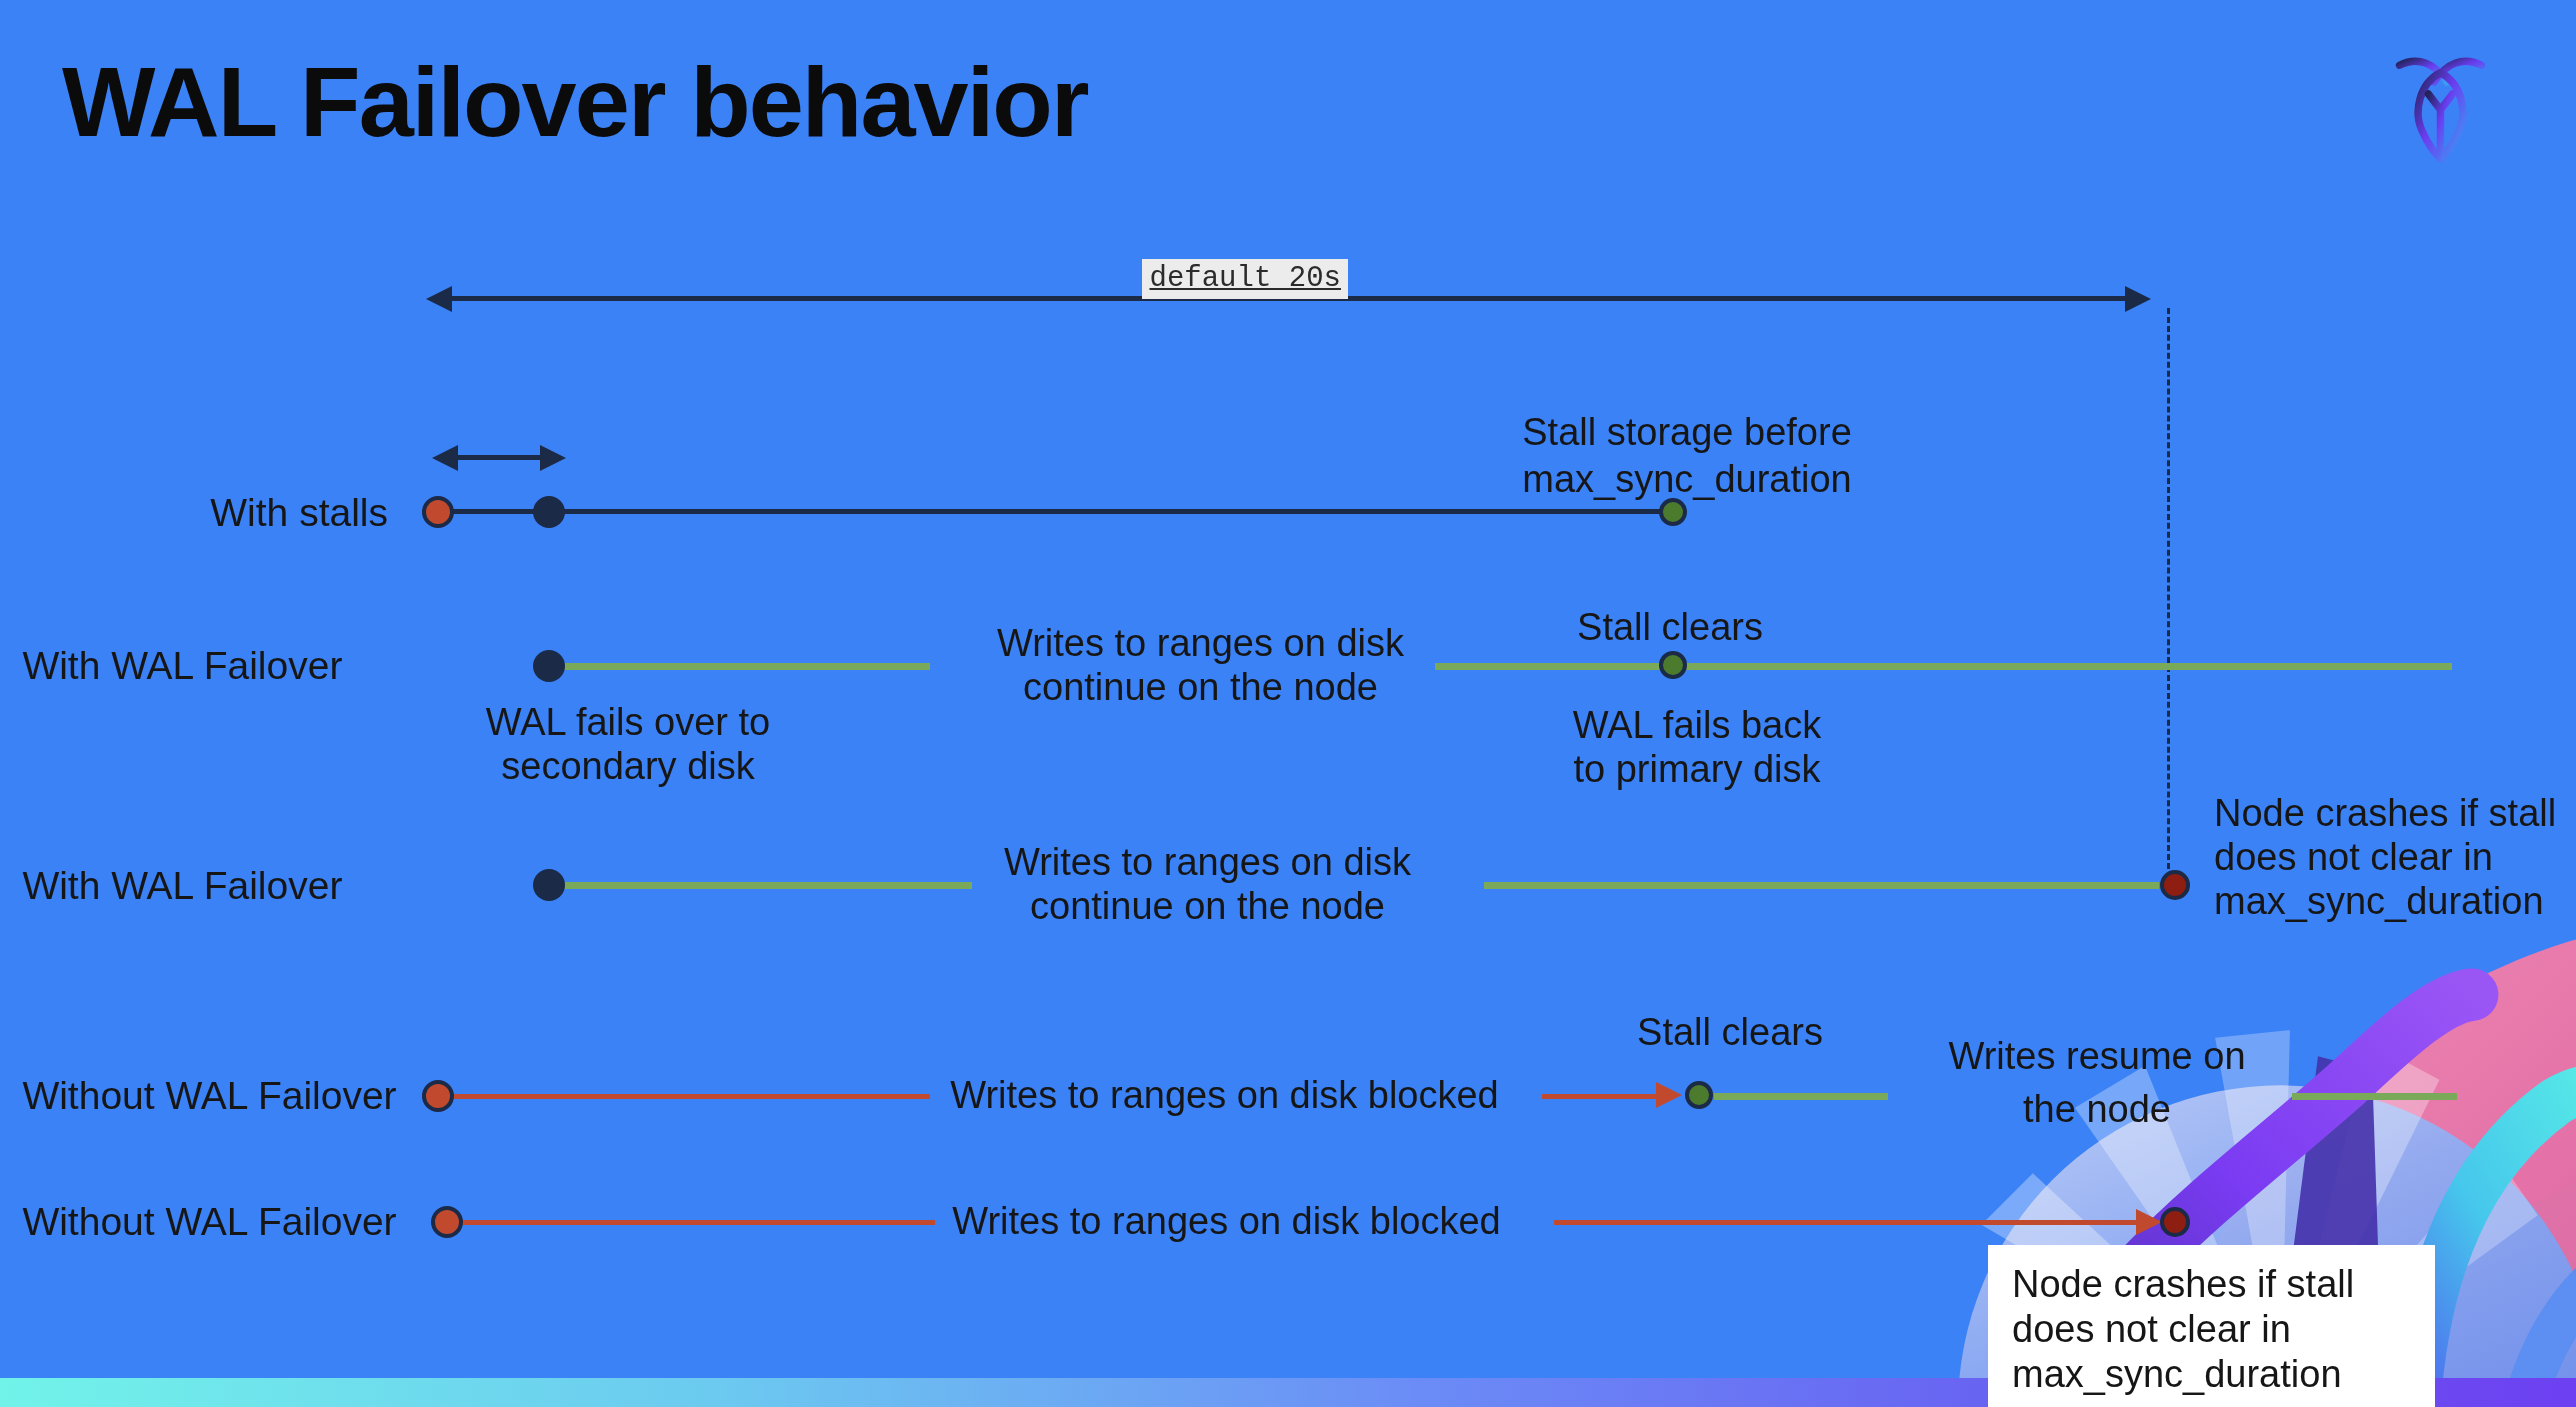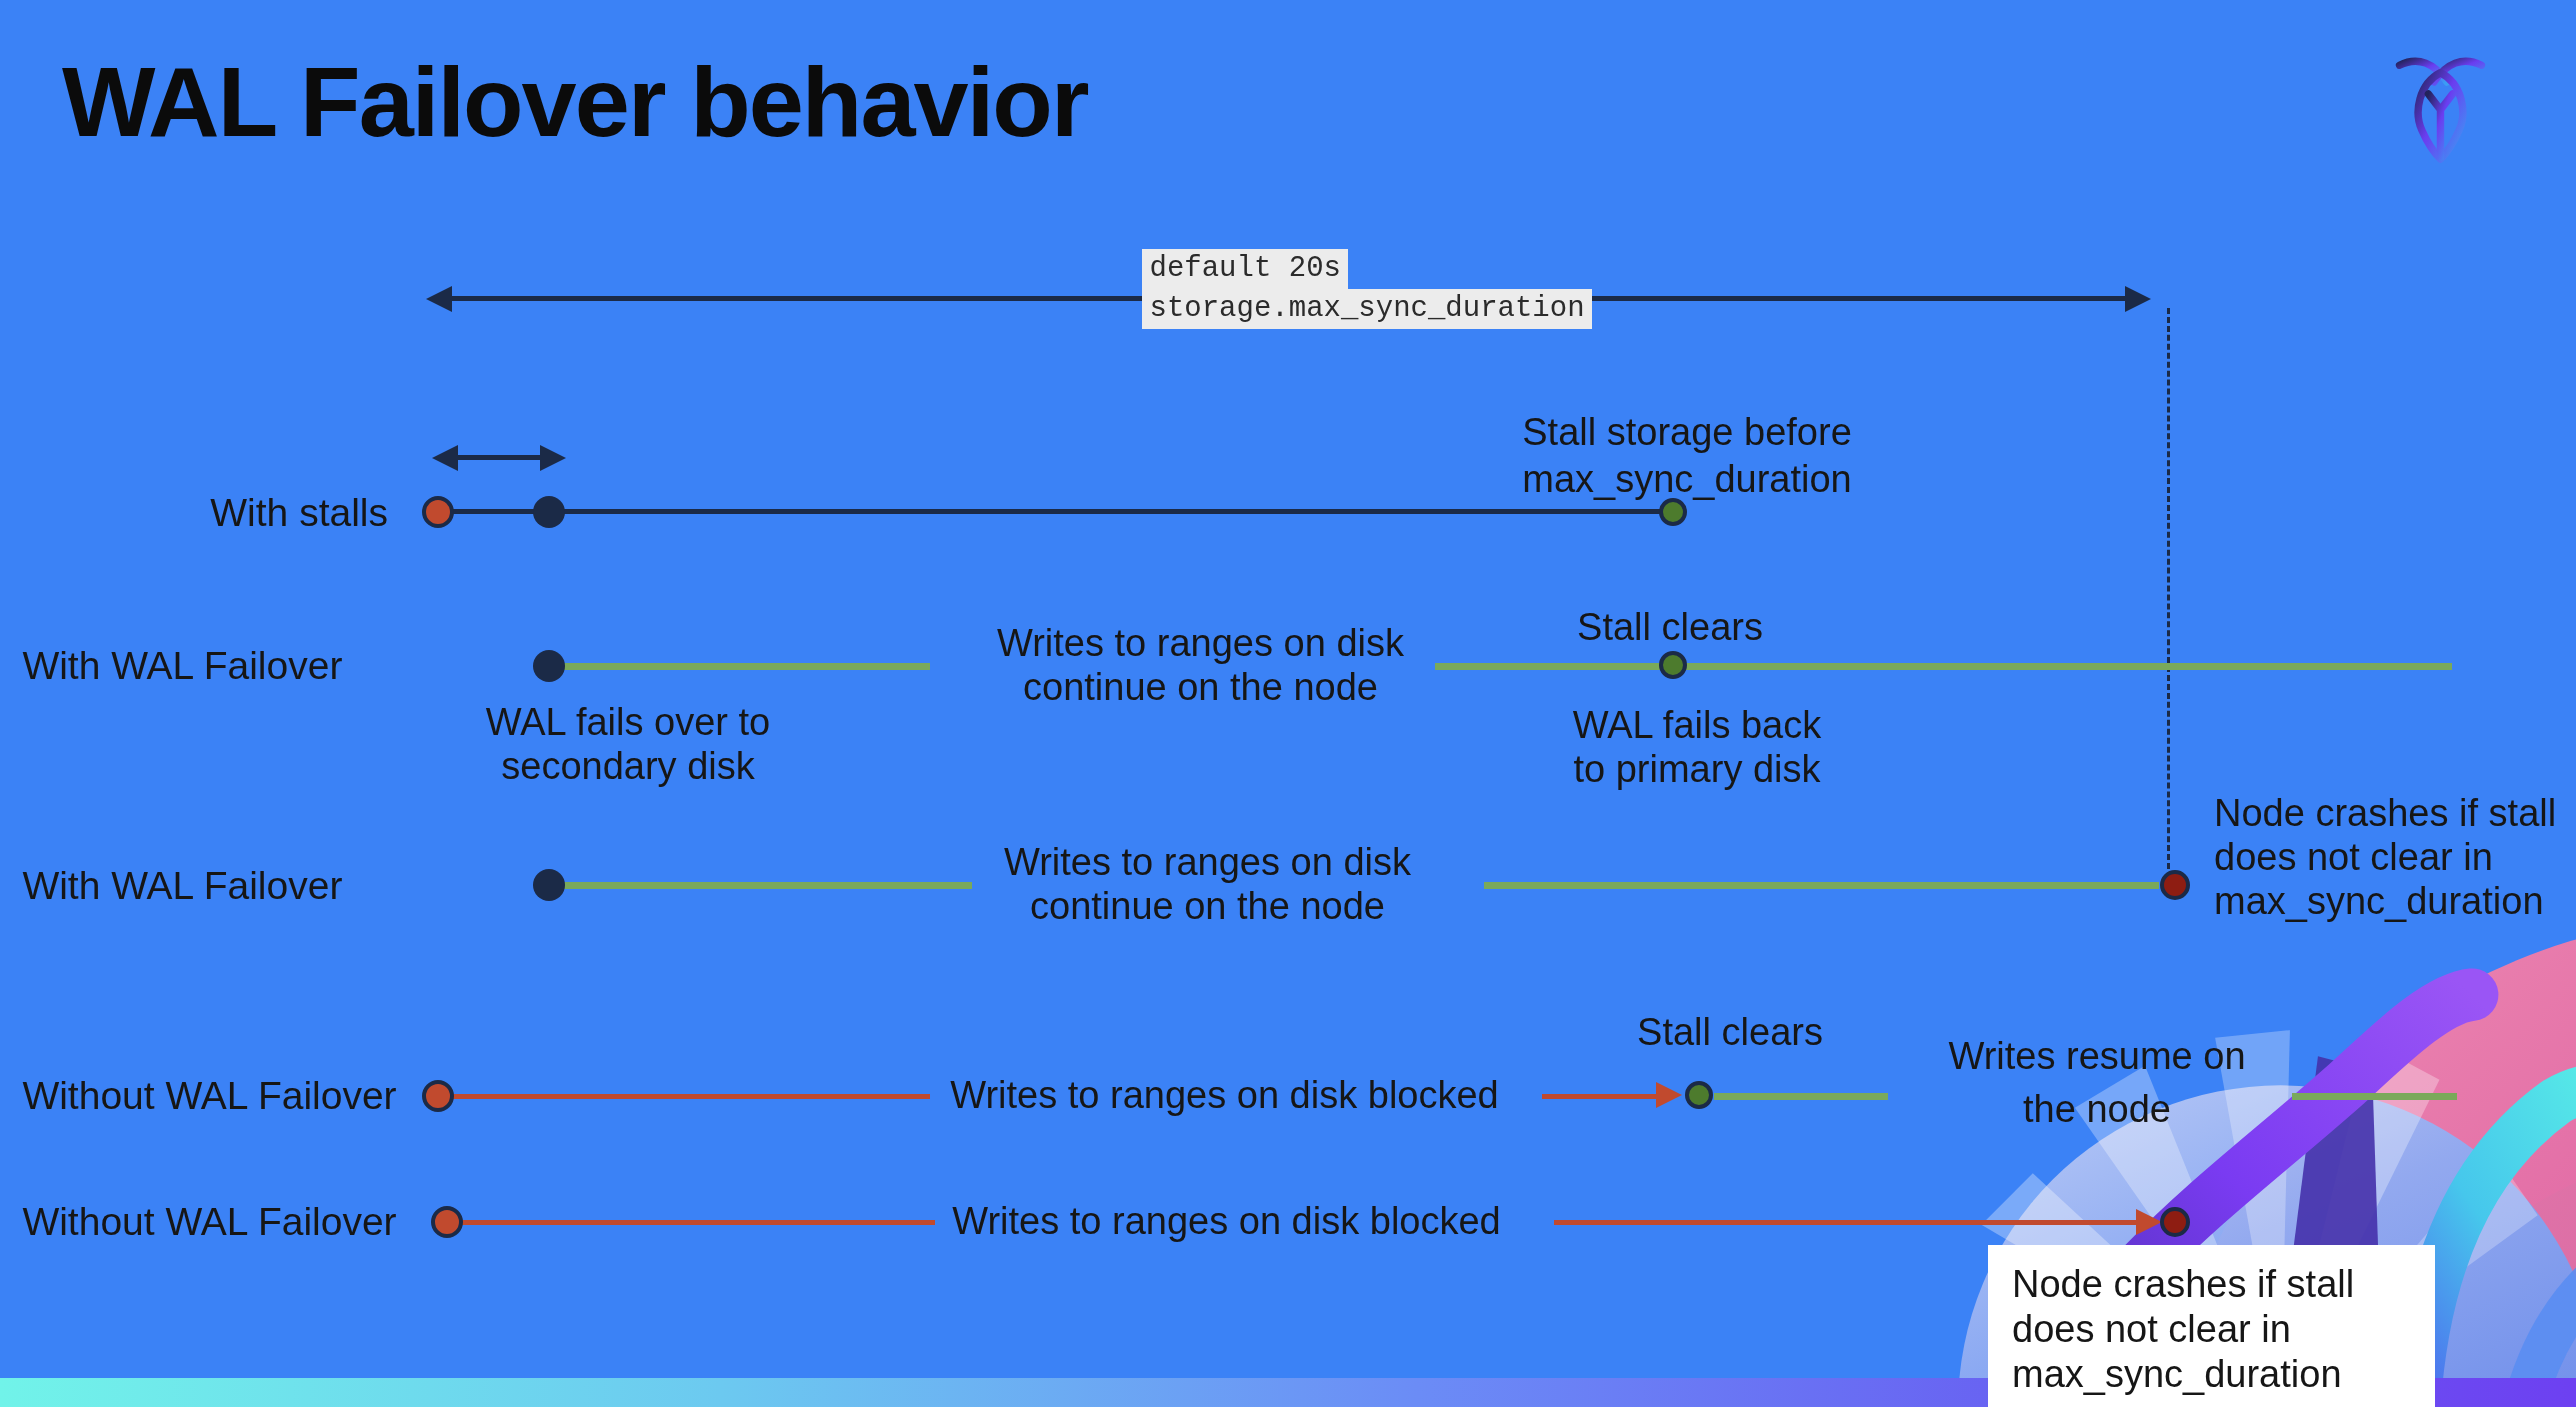--- a/index.html
+++ b/index.html
@@ -101,23 +101,22 @@
       <path d="M94,14 C74,4 56,12 43,32"></path>
       <path d="M50,22 C27,34 21,64 30,84 C37,100 44,109 50,115 C56,109 63,100 70,84 C79,64 73,34 50,22 Z"></path>
       <path d="M50,113 L50,62 M50,62 L37,45 M50,62 L63,45"></path>
     </g>
   </svg>
 
   <div class="abs navy-line" style="left:451px;top:296px;width:1675px;"></div>
   <div class="abs tri nleft" style="left:426px;top:286px;"></div>
   <div class="abs tri nright" style="left:2125px;top:286px;"></div>
 
-  <div class="abs code" style="left:1142px;top:249px;">
+  <div class="abs code" style="left:1142px;top:259px;text-decoration:underline;">
     <span>default 20s</span>
-    <span>storage.max_sync_duration</span>
   </div>
 
 
   <div class="abs navy-line" style="left:454px;top:455px;width:88px;"></div>
   <div class="abs tri nleft" style="left:432px;top:445px;"></div>
   <div class="abs tri nright" style="left:540px;top:445px;"></div>
 
   <div class="abs dashed" style="left:2167px;top:308px;height:561px;"></div>
 
   <div class="abs rowlabel right" style="left:112px;top:490px;width:276px;">With stalls</div>

